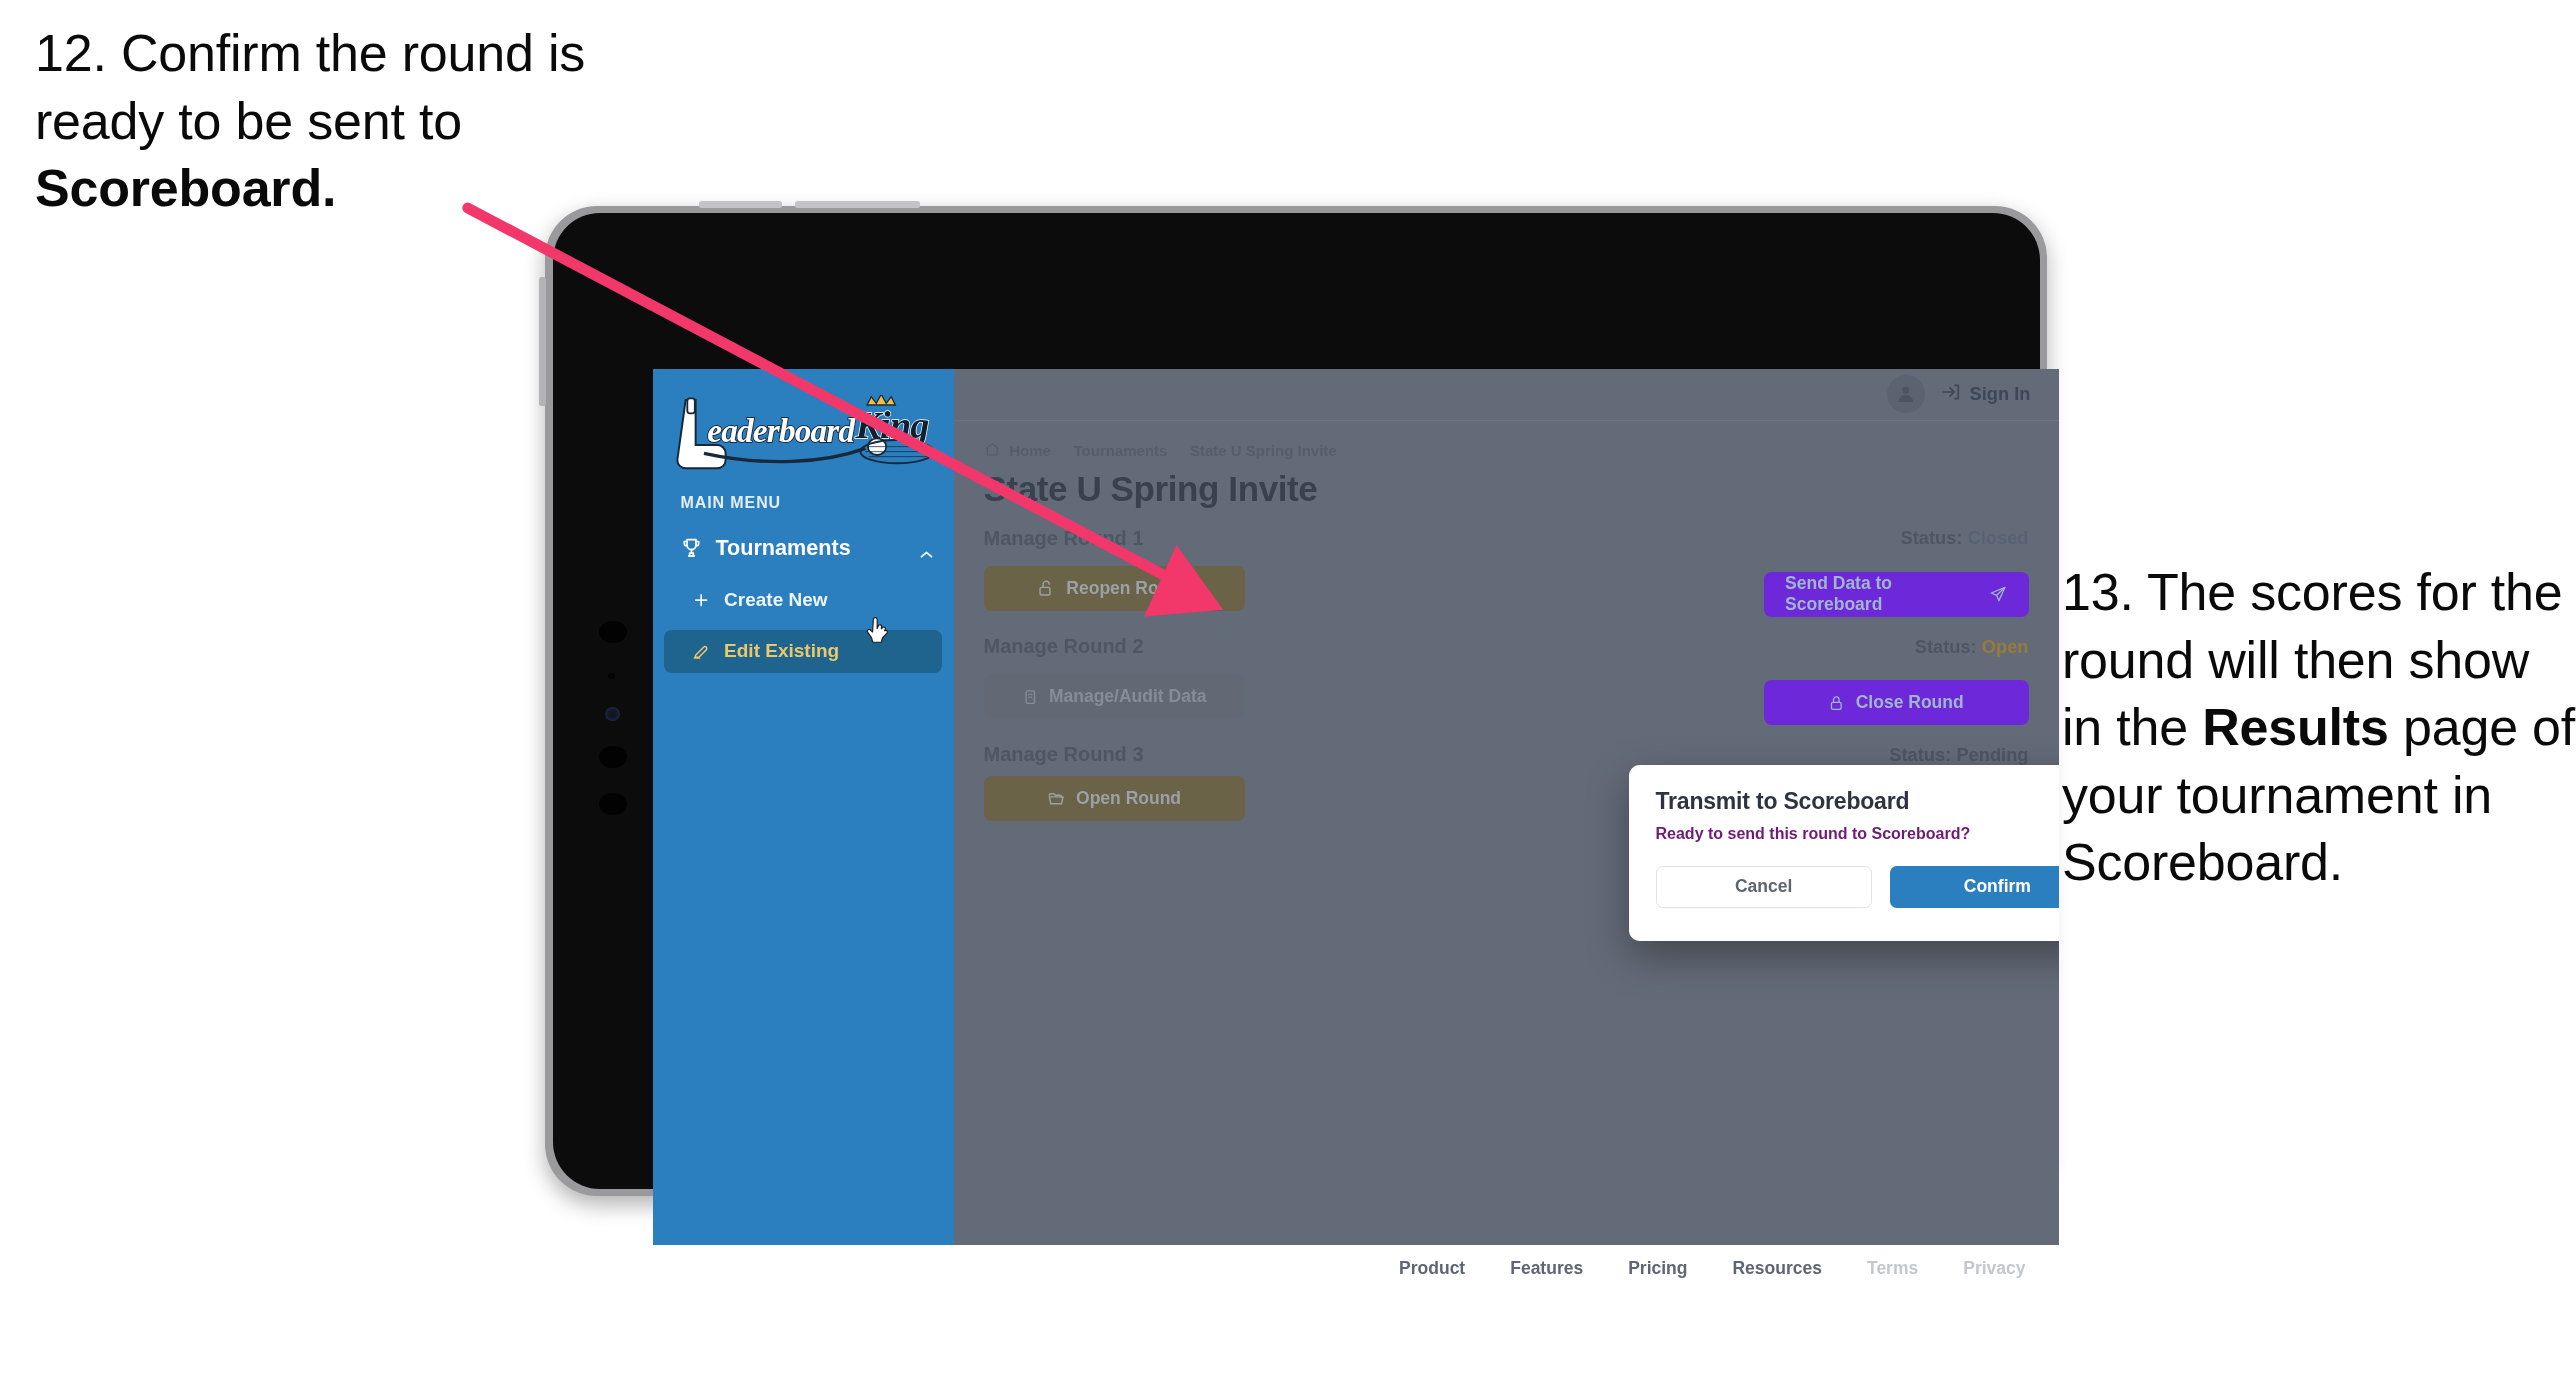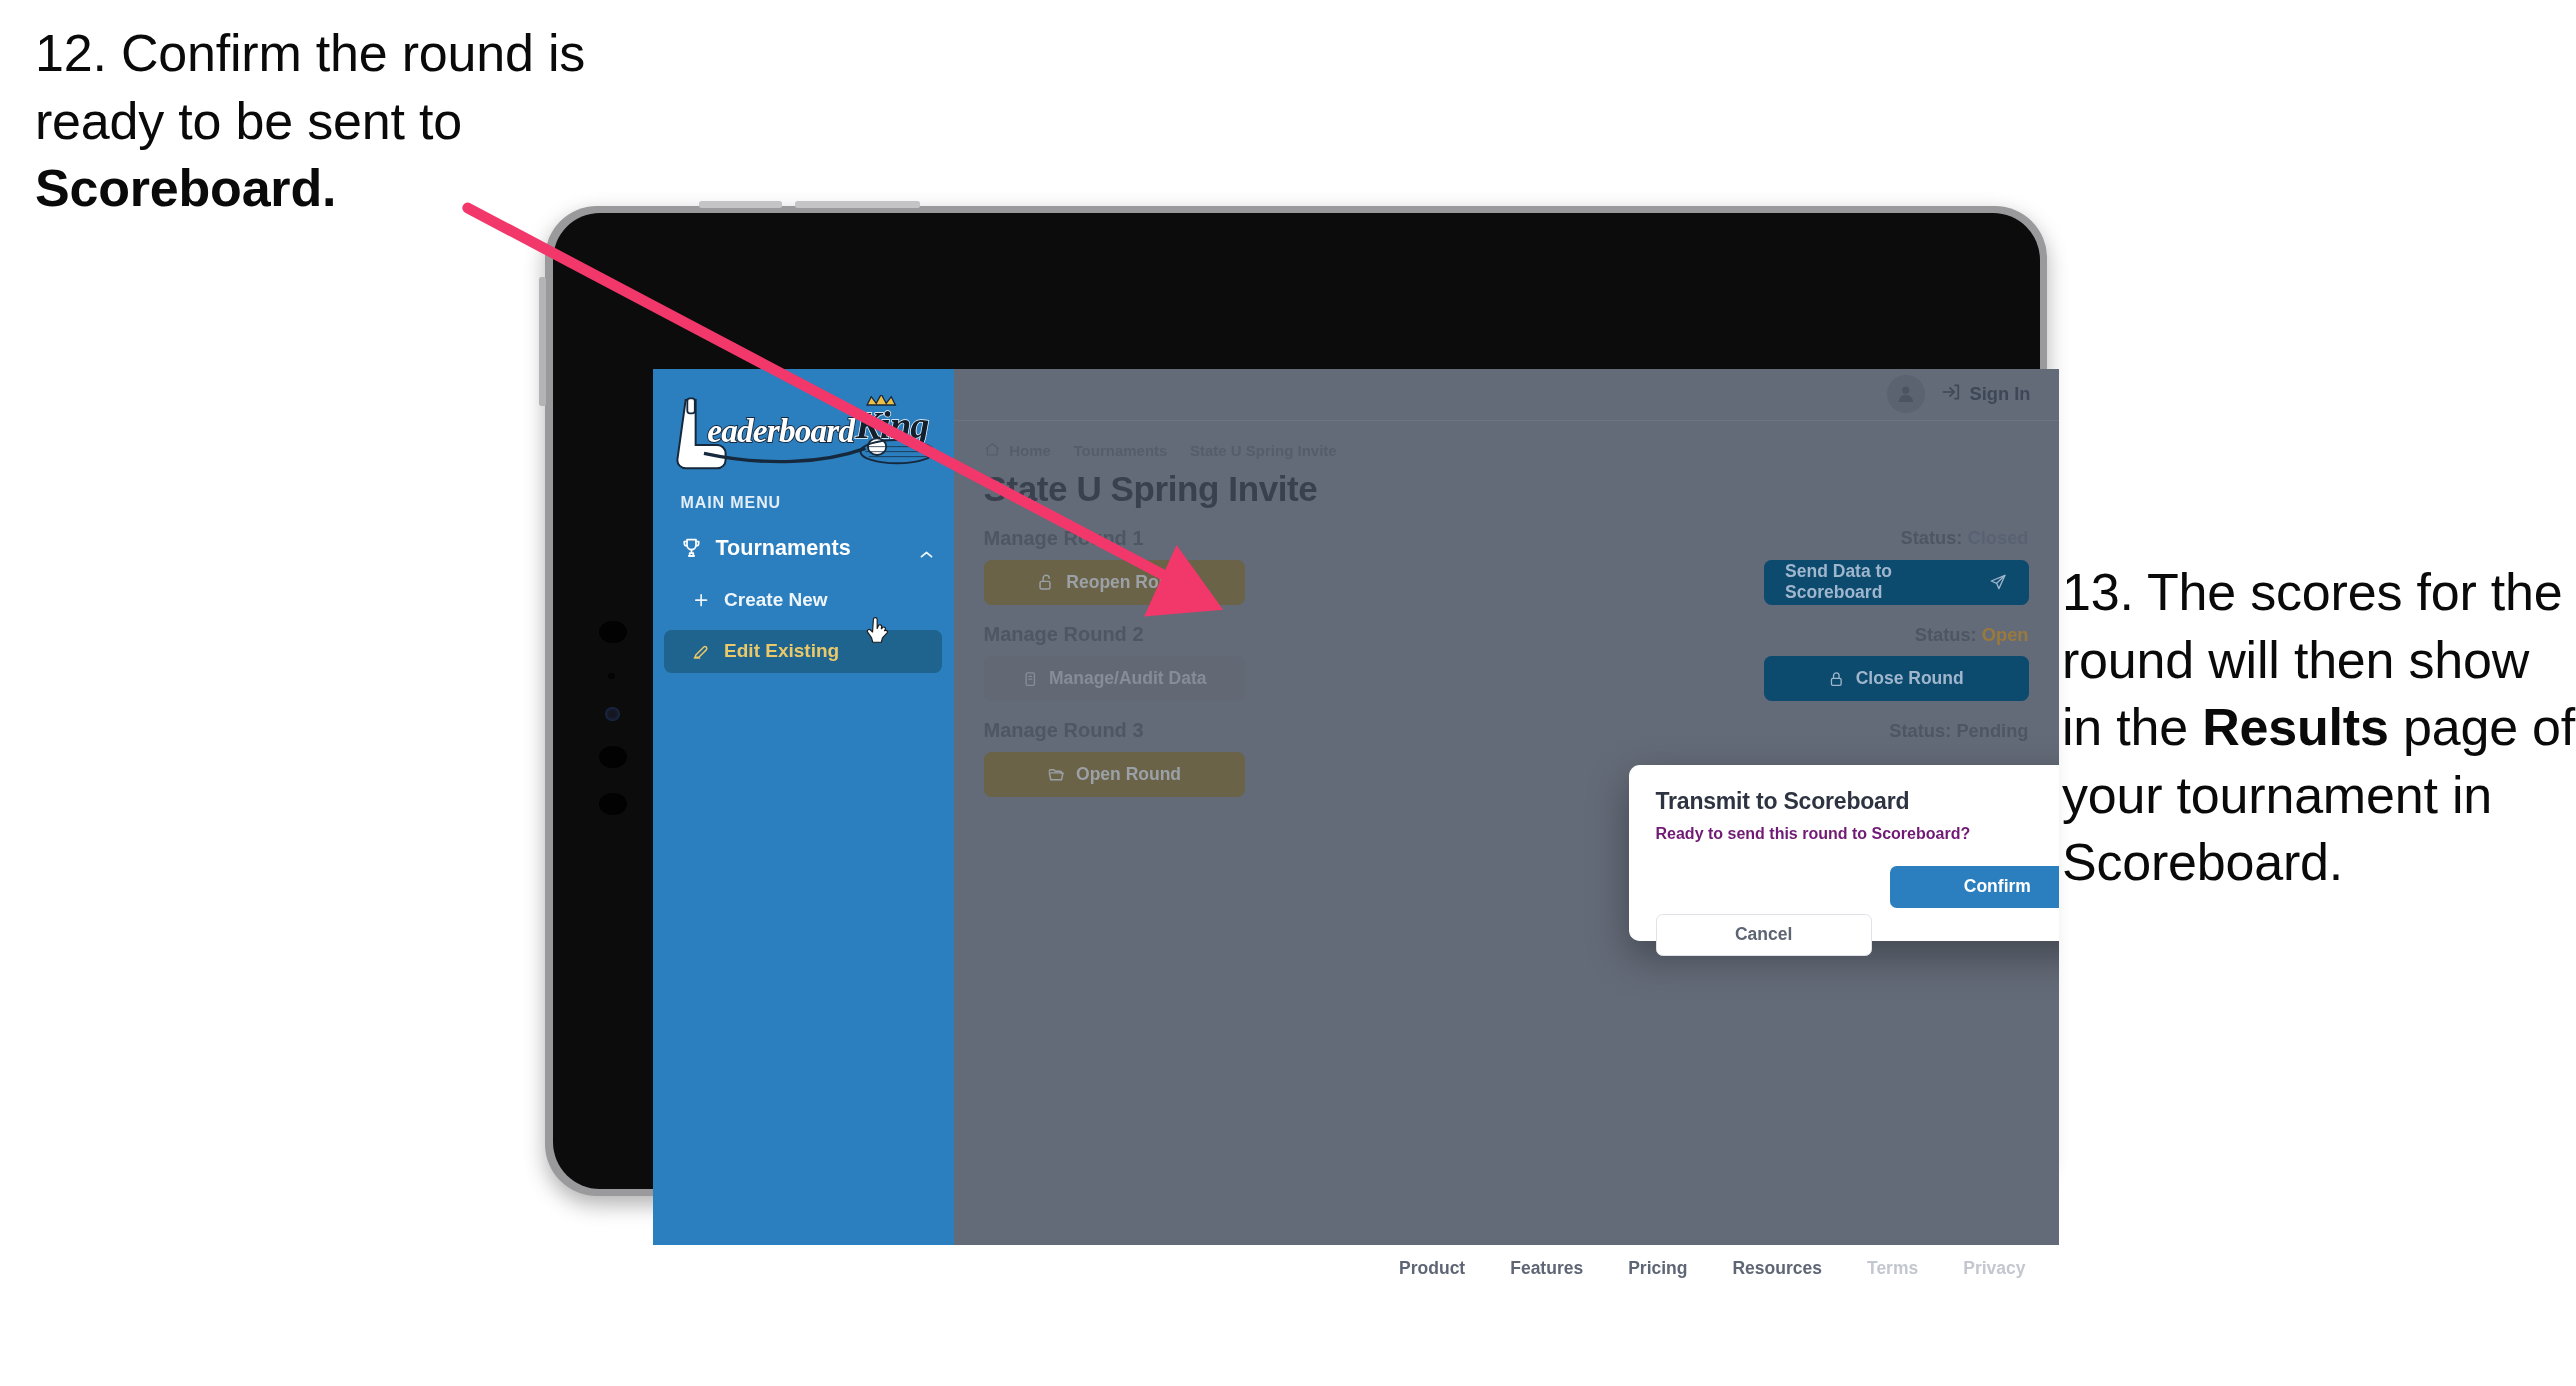--- a/index.html
+++ b/index.html
@@ -146,21 +146,21 @@
   .status-open    { color: #9a7a3c; }
   .status-pending { color: #4e5663; }
   .round-actions { display: flex; align-items: center; justify-content: space-between; margin-top: 10px; }
   .btn {
     display: inline-flex; align-items: center; justify-content: center;
     gap: 10.8px; height: 45px; border-radius: 7.5px;
     font-size: 17.5px; font-weight: 700; padding: 0 21.6px;
   }
   .btn .ic { display:flex; align-items:center; justify-content:center; }
   .btn-olive   { background: #6a6348; color: #9ba1a7; width: 261px; }
-  .btn-blue    { background: #0c4a6e; color: #9fb6cc; width: 265px; }
+  .btn-blue    { background: #6d28d9; color: #9fb6cc; width: 265px; margin-top: 12px; }
   .btn-muted   { background: #626975; color: #868d99; width: 261px; }
 
   
   #footer {
     height: 48px; flex-shrink: 0; background: #ffffff;
     display: flex; align-items: center; justify-content: flex-end;
     padding-right: 33px; gap: 45px;
   }
   .flink { font-size: 17.5px; font-weight: 700; color: #5e6675; }
   .flink.dim { color: #c3c7cf; }
@@ -177,21 +177,21 @@
     z-index: 20;
   }
   #modal-title { color: #2d3340; font-size: 23px; font-weight: 800; letter-spacing: -0.2px; }
   #modal-sub { color: #701a75; font-size: 16px; font-weight: 600; margin-top: 10px; }
   #modal-btns { display: flex; gap: 18.3px; margin-top: 23px; }
   .mbtn {
     flex: 1; height: 42px; border-radius: 6.7px;
     display: flex; align-items: center; justify-content: center;
     font-size: 17.5px; font-weight: 700;
   }
-  #btn-cancel { background:#fff; border: 0.8px solid #dfe2e8; color: #5d6472; margin-top: 48px; }
+  #btn-cancel { background:#fff; border: 0.8px solid #dfe2e8; color: #5d6472; }
   #btn-confirm { background:#2c7fbe; color: #ffffff; }
 </style>
 </head>
 <body>
 
 <div id="root">
 
   <div class="annot" id="annot-left"><span>12. Confirm the round is ready to be sent to </span><b>Scoreboard.</b></div>
 
   <div class="annot" id="annot-right"><span>13. The scores for the round will then show in the </span><b>Results</b><span> page of your tournament in Scoreboard.</span></div>

